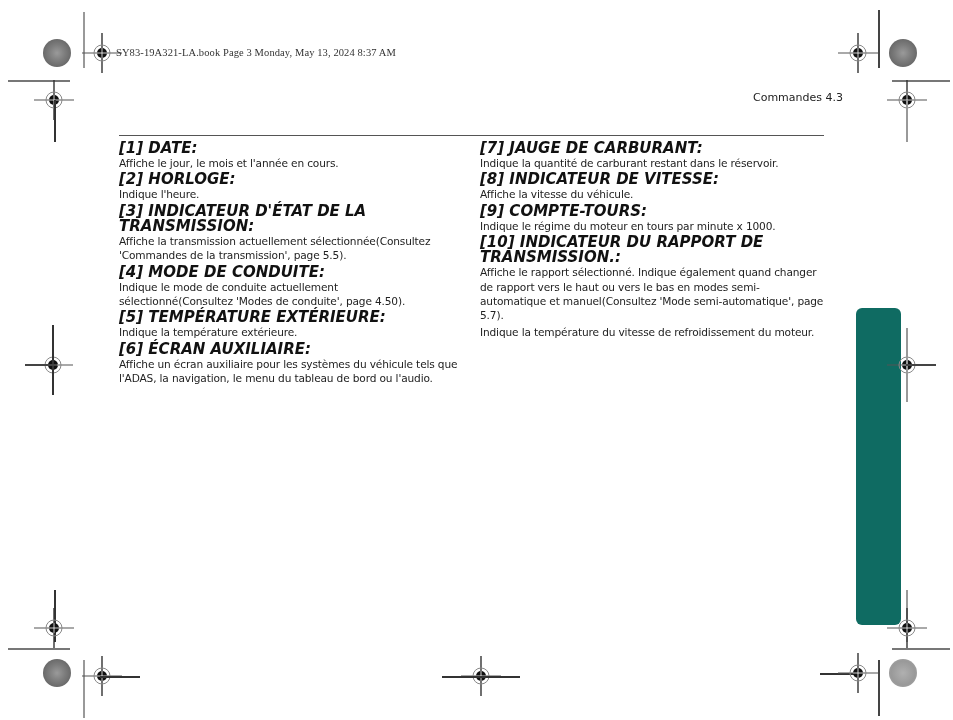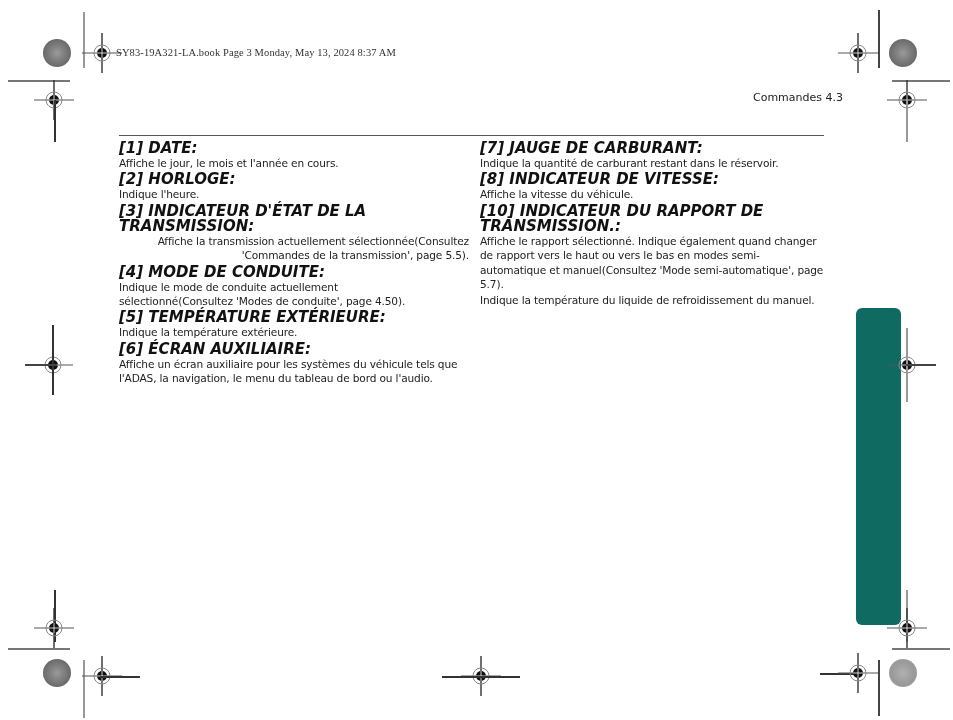--- a/index.html
+++ b/index.html
@@ -67,21 +67,21 @@
   <div>
     <div class="entry-title">[1] DATE:</div>
     <div class="entry-body">Affiche le jour, le mois et l'année en cours.</div>
   </div>
   <div>
     <div class="entry-title">[2] HORLOGE:</div>
     <div class="entry-body">Indique l'heure.</div>
   </div>
   <div>
     <div class="entry-title">[3] INDICATEUR D'ÉTAT DE LA TRANSMISSION:</div>
-    <div class="entry-body" style="width:350px;text-align:right;">Affiche la transmission actuellement sélectionnée(Consultez 'Commandes de la transmission', page 5.5).</div>
+    <div class="entry-body" style="width:350px;">Affiche la transmission actuellement sélectionnée(Consultez 'Commandes de la transmission', page 5.5).</div>
   </div>
   <div>
     <div class="entry-title">[4] MODE DE CONDUITE:</div>
     <div class="entry-body" style="width:330px;">Indique le mode de conduite actuellement sélectionné(Consultez 'Modes de conduite', page 4.50).</div>
   </div>
   <div>
     <div class="entry-title">[5] TEMPÉRATURE EXTÉRIEURE:</div>
     <div class="entry-body">Indique la température extérieure.</div>
   </div>
   <div>
@@ -94,25 +94,29 @@
   <div class="rule"></div>
   <div>
     <div class="entry-title">[7] JAUGE DE CARBURANT:</div>
     <div class="entry-body">Indique la quantité de carburant restant dans le réservoir.</div>
   </div>
   <div>
     <div class="entry-title">[8] INDICATEUR DE VITESSE:</div>
     <div class="entry-body">Affiche la vitesse du véhicule.</div>
   </div>
   <div>
+    <div class="entry-title">[9] COMPTE-TOURS:</div>
+    <div class="entry-body">Indique le régime du moteur en tours par minute x 1000.</div>
+  </div>
+  <div>
     <div class="entry-title">[10] INDICATEUR DU RAPPORT DE TRANSMISSION.:</div>
     <div class="entry-body">Affiche le rapport sélectionné. Indique également quand changer de rapport vers le haut ou vers le bas en modes semi-automatique et manuel(Consultez 'Mode semi-automatique', page 5.7).</div>
   </div>
   <div>
-    <div class="entry-body">Indique la température du liquide de refroidissement du manuel.</div>
+    <div class="entry-body">Indique la température du vitesse de refroidissement du moteur.</div>
   </div>
 </div>
 
 <div class="abs tab"></div>
 
 <svg class="abs cross" style="left:33px;top:345px;">
     <use href="#reg"></use>
   </svg>
 <div class="abs vline" style="left:52px;top:325px;height:70px;background:#333;"></div>
 <div class="abs hline" style="left:25px;top:364px;width:32px;background:#444;"></div>

